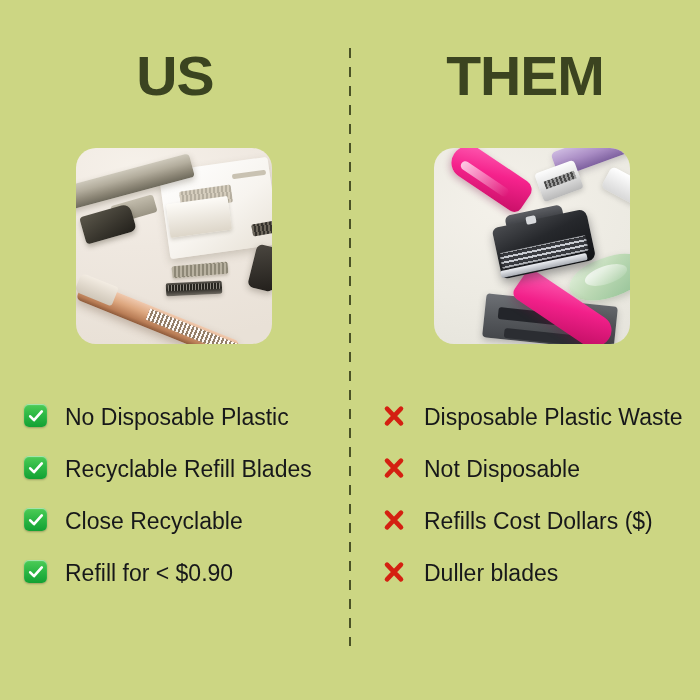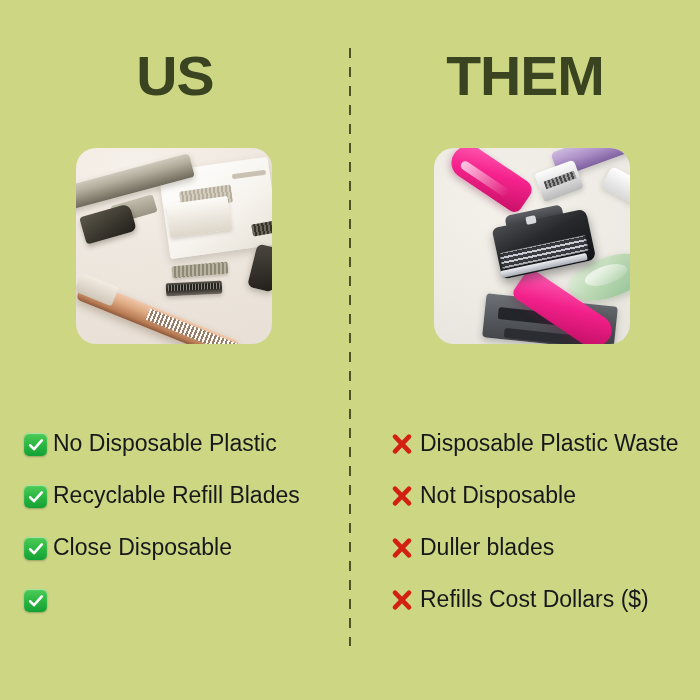--- a/index.html
+++ b/index.html
@@ -360,27 +360,27 @@
     border-radius: 2px;
     transform: rotate(-12deg);
   }
 
   
   .bullet-list {
     position: absolute;
     top: 404px;
   }
   #list-us   { left: 24px;  width: 320px; }
-  #list-them { left: 390px; width: 300px; }
+  #list-them { left: 382px; width: 300px; }
 
   .bullet-row {
     display: flex;
-    align-items: flex-end;
+    align-items: flex-start;
     height: 52px;
-    gap: 6px;
+    gap: 18px;
   }
 
   .bullet-text {
     font-family: "Liberation Sans", sans-serif;
     font-size: 23px;
     font-weight: 400;
     color: #17181a;
     line-height: 26px;
     white-space: nowrap;
     -webkit-font-smoothing: antialiased;
@@ -493,29 +493,30 @@
       </span>
       <span class="bullet-text">Recyclable Refill Blades</span>
     </div>
 
     <div class="bullet-row">
       <span class="icon-check">
         <svg viewBox="0 0 18 18" aria-hidden="true">
           <path d="M3.2 9.3 L7.0 13.2 L14.8 4.4" fill="none" stroke="#ffffff" stroke-width="2.6" stroke-linecap="round" stroke-linejoin="round"></path>
         </svg>
       </span>
-      <span class="bullet-text">Close Disposable</span>
+      <span class="bullet-text">Close Recyclable</span>
     </div>
 
     <div class="bullet-row">
       <span class="icon-check">
         <svg viewBox="0 0 18 18" aria-hidden="true">
           <path d="M3.2 9.3 L7.0 13.2 L14.8 4.4" fill="none" stroke="#ffffff" stroke-width="2.6" stroke-linecap="round" stroke-linejoin="round"></path>
         </svg>
       </span>
+      <span class="bullet-text">Refill for &lt; $0.90</span>
     </div>
 
   </div>
 
   <div class="bullet-list" id="list-them">
 
     <div class="bullet-row">
       <span class="icon-cross">
         <svg viewBox="0 0 24 24" aria-hidden="true">
           <path d="M5 4.6 L19 19.4 M19 4.6 L5 19.4" fill="none" stroke="#d42011" stroke-width="4.6" stroke-linecap="round"></path>
@@ -532,27 +533,27 @@
       </span>
       <span class="bullet-text">Not Disposable</span>
     </div>
 
     <div class="bullet-row">
       <span class="icon-cross">
         <svg viewBox="0 0 24 24" aria-hidden="true">
           <path d="M5 4.6 L19 19.4 M19 4.6 L5 19.4" fill="none" stroke="#d42011" stroke-width="4.6" stroke-linecap="round"></path>
         </svg>
       </span>
-      <span class="bullet-text">Duller blades</span>
+      <span class="bullet-text">Refills Cost Dollars ($)</span>
     </div>
 
     <div class="bullet-row">
       <span class="icon-cross">
         <svg viewBox="0 0 24 24" aria-hidden="true">
           <path d="M5 4.6 L19 19.4 M19 4.6 L5 19.4" fill="none" stroke="#d42011" stroke-width="4.6" stroke-linecap="round"></path>
         </svg>
       </span>
-      <span class="bullet-text">Refills Cost Dollars ($)</span>
+      <span class="bullet-text">Duller blades</span>
     </div>
 
   </div>
 
 </div>
 
 </body></html>

